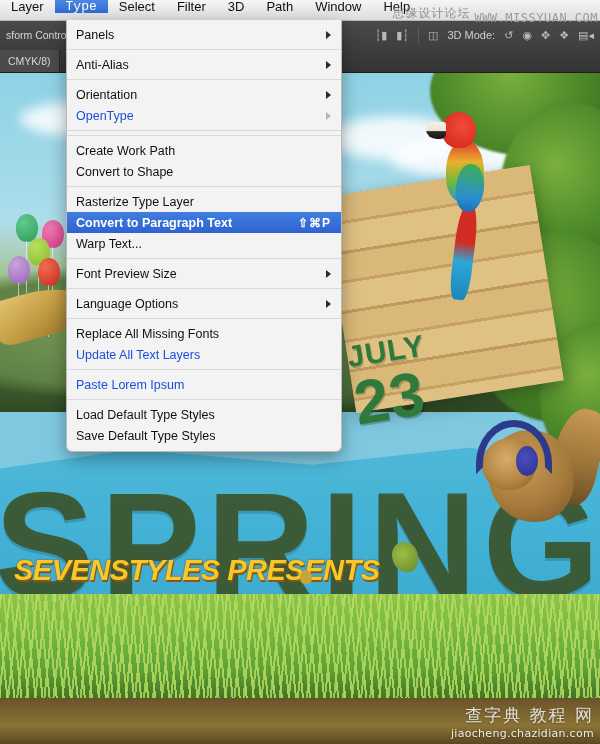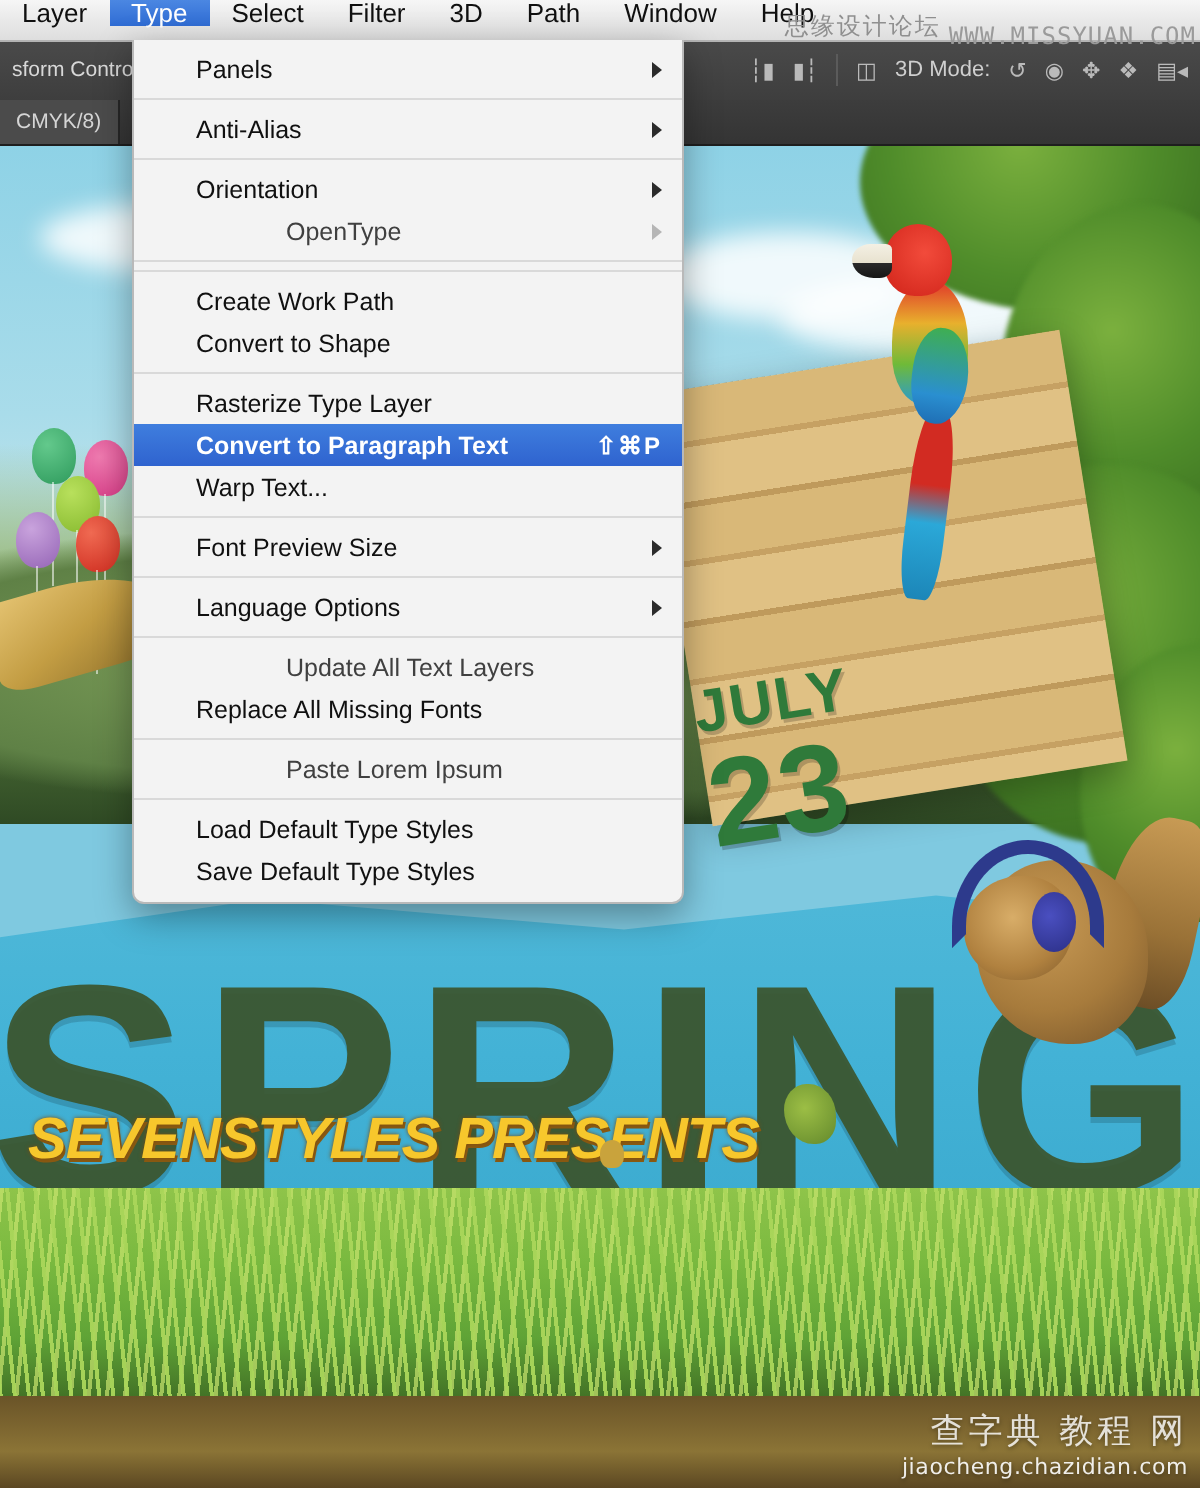--- a/index.html
+++ b/index.html
@@ -28,20 +28,21 @@
     display: flex; align-items: center;
     padding: 0 11px;
     font-size: 13px;
     color: #101010;
     line-height: 1;
     white-space: nowrap;
   }
   .menubar-item.active {
     background: linear-gradient(to bottom, #4b87e2 0%, #2f6cd4 100%);
     color: #ffffff;
+    font-family: Liberation Mono, monospace;
   }
   .menubar-spacer { flex: 1; }
 
   
   .wm-top {
     position: absolute;
     right: 2px; top: 1px;
     display: flex; align-items: center; gap: 4px;
     z-index: 45;
     pointer-events: none;
@@ -316,37 +317,37 @@
     box-shadow: 0 6px 18px rgba(0,0,0,.35);
     z-index: 60;
     padding: 4px 0 5px 0;
     font-size: 12.5px;
     color: #101010;
   }
   .mi {
     position: relative;
     height: 21px;
     display: flex; align-items: center;
-    padding: 0 10px 0 31px;
+    padding: 0 10px 0 9px;
     white-space: nowrap;
   }
   .mi .label { flex: 1; }
   .mi .shortcut {
     font-size: 12px; color: #2b2b2b;
     letter-spacing: 1px;
     margin-left: 14px;
   }
   .mi .arrow {
     width: 0; height: 0;
     border-left: 5px solid #2b2b2b;
     border-top: 4px solid transparent;
     border-bottom: 4px solid transparent;
     margin-left: 10px;
   }
-  .mi.disabled { color: #404040; margin-left: 45px; }
+  .mi.disabled { color: #1d4ed8; }
   .mi.disabled .arrow { border-left-color: #b5b5b5; }
   .mi.selected {
     background: linear-gradient(to bottom, #3f7ede 0%, #2f63cf 100%);
     color: #ffffff;
     font-weight: bold;
   }
   .mi.selected .shortcut { color: #ffffff; }
   .mi-sep {
     height: 1px;
     background: #d9d9d9;
@@ -501,26 +502,26 @@
       <div class="mi">
         <span class="label">Font Preview Size</span>
         <span class="arrow"></span>
       </div>
       <div class="mi-sep"></div>
       <div class="mi">
         <span class="label">Language Options</span>
         <span class="arrow"></span>
       </div>
       <div class="mi-sep"></div>
+      <div class="mi">
+        <span class="label">Replace All Missing Fonts</span>
+      </div>
       <div class="mi disabled">
         <span class="label">Update All Text Layers</span>
       </div>
-      <div class="mi">
-        <span class="label">Replace All Missing Fonts</span>
-      </div>
       <div class="mi-sep"></div>
       <div class="mi disabled">
         <span class="label">Paste Lorem Ipsum</span>
       </div>
       <div class="mi-sep"></div>
       <div class="mi">
         <span class="label">Load Default Type Styles</span>
       </div>
       <div class="mi">
         <span class="label">Save Default Type Styles</span>

